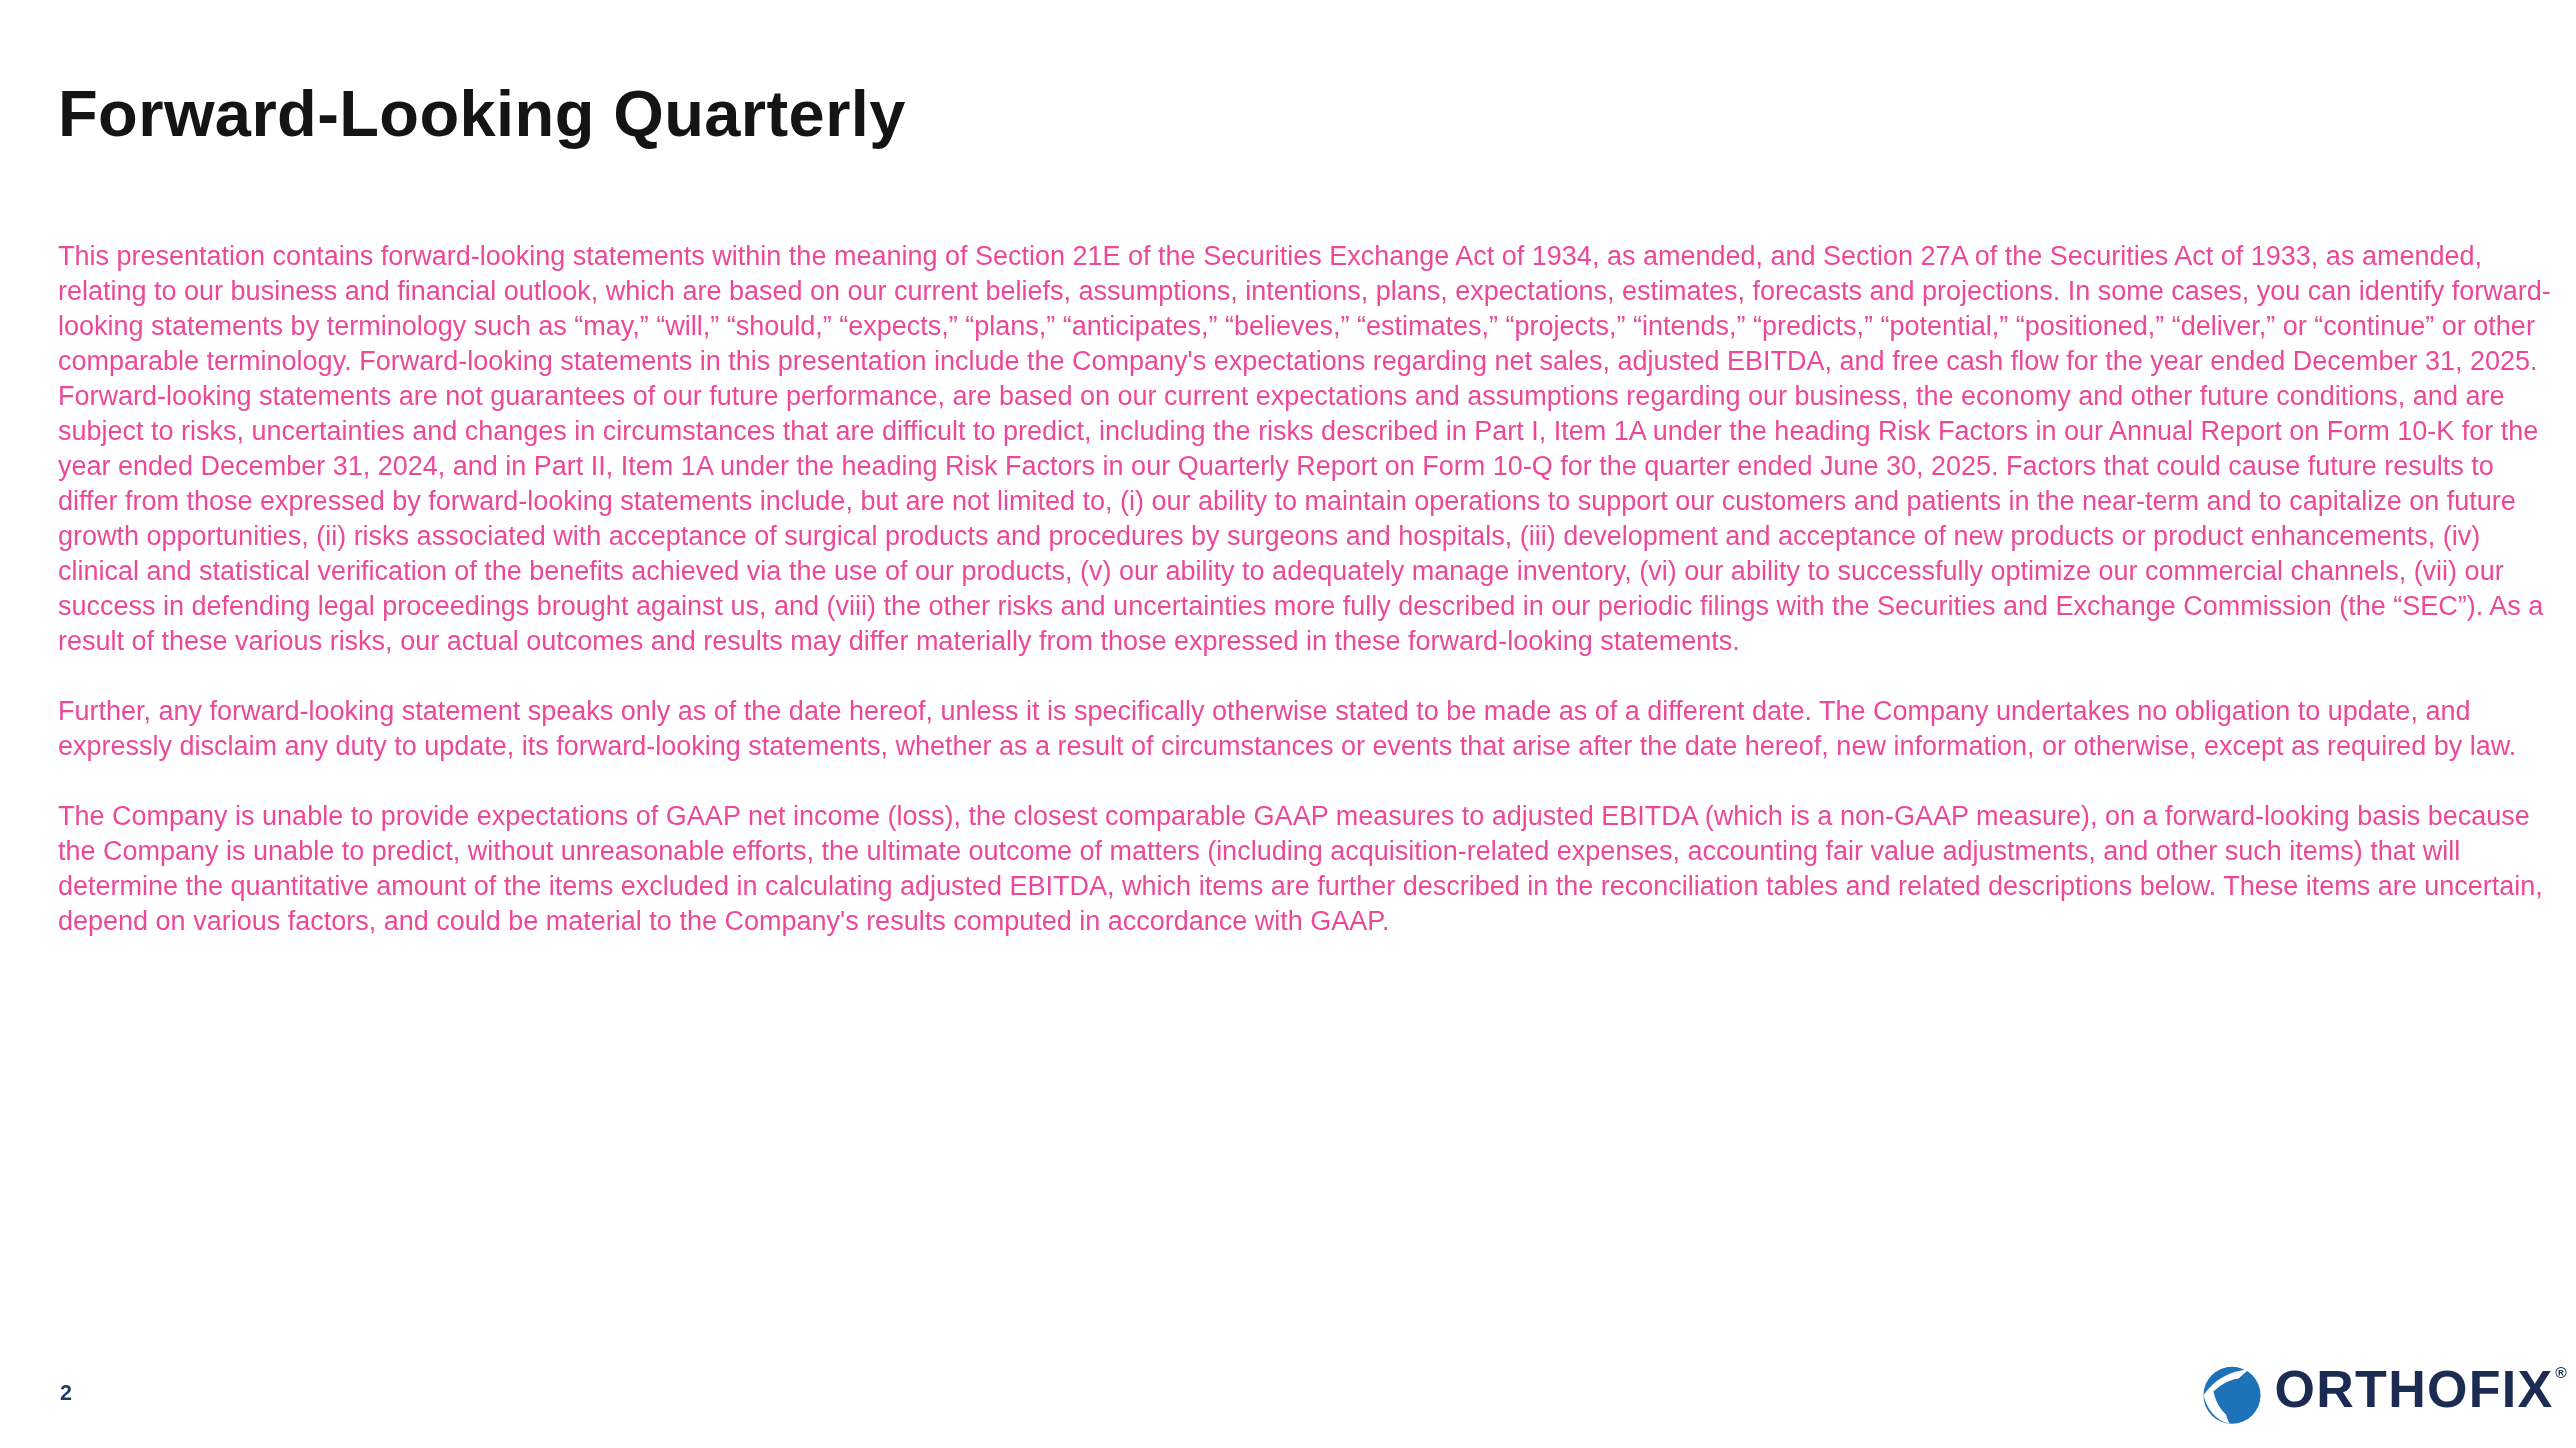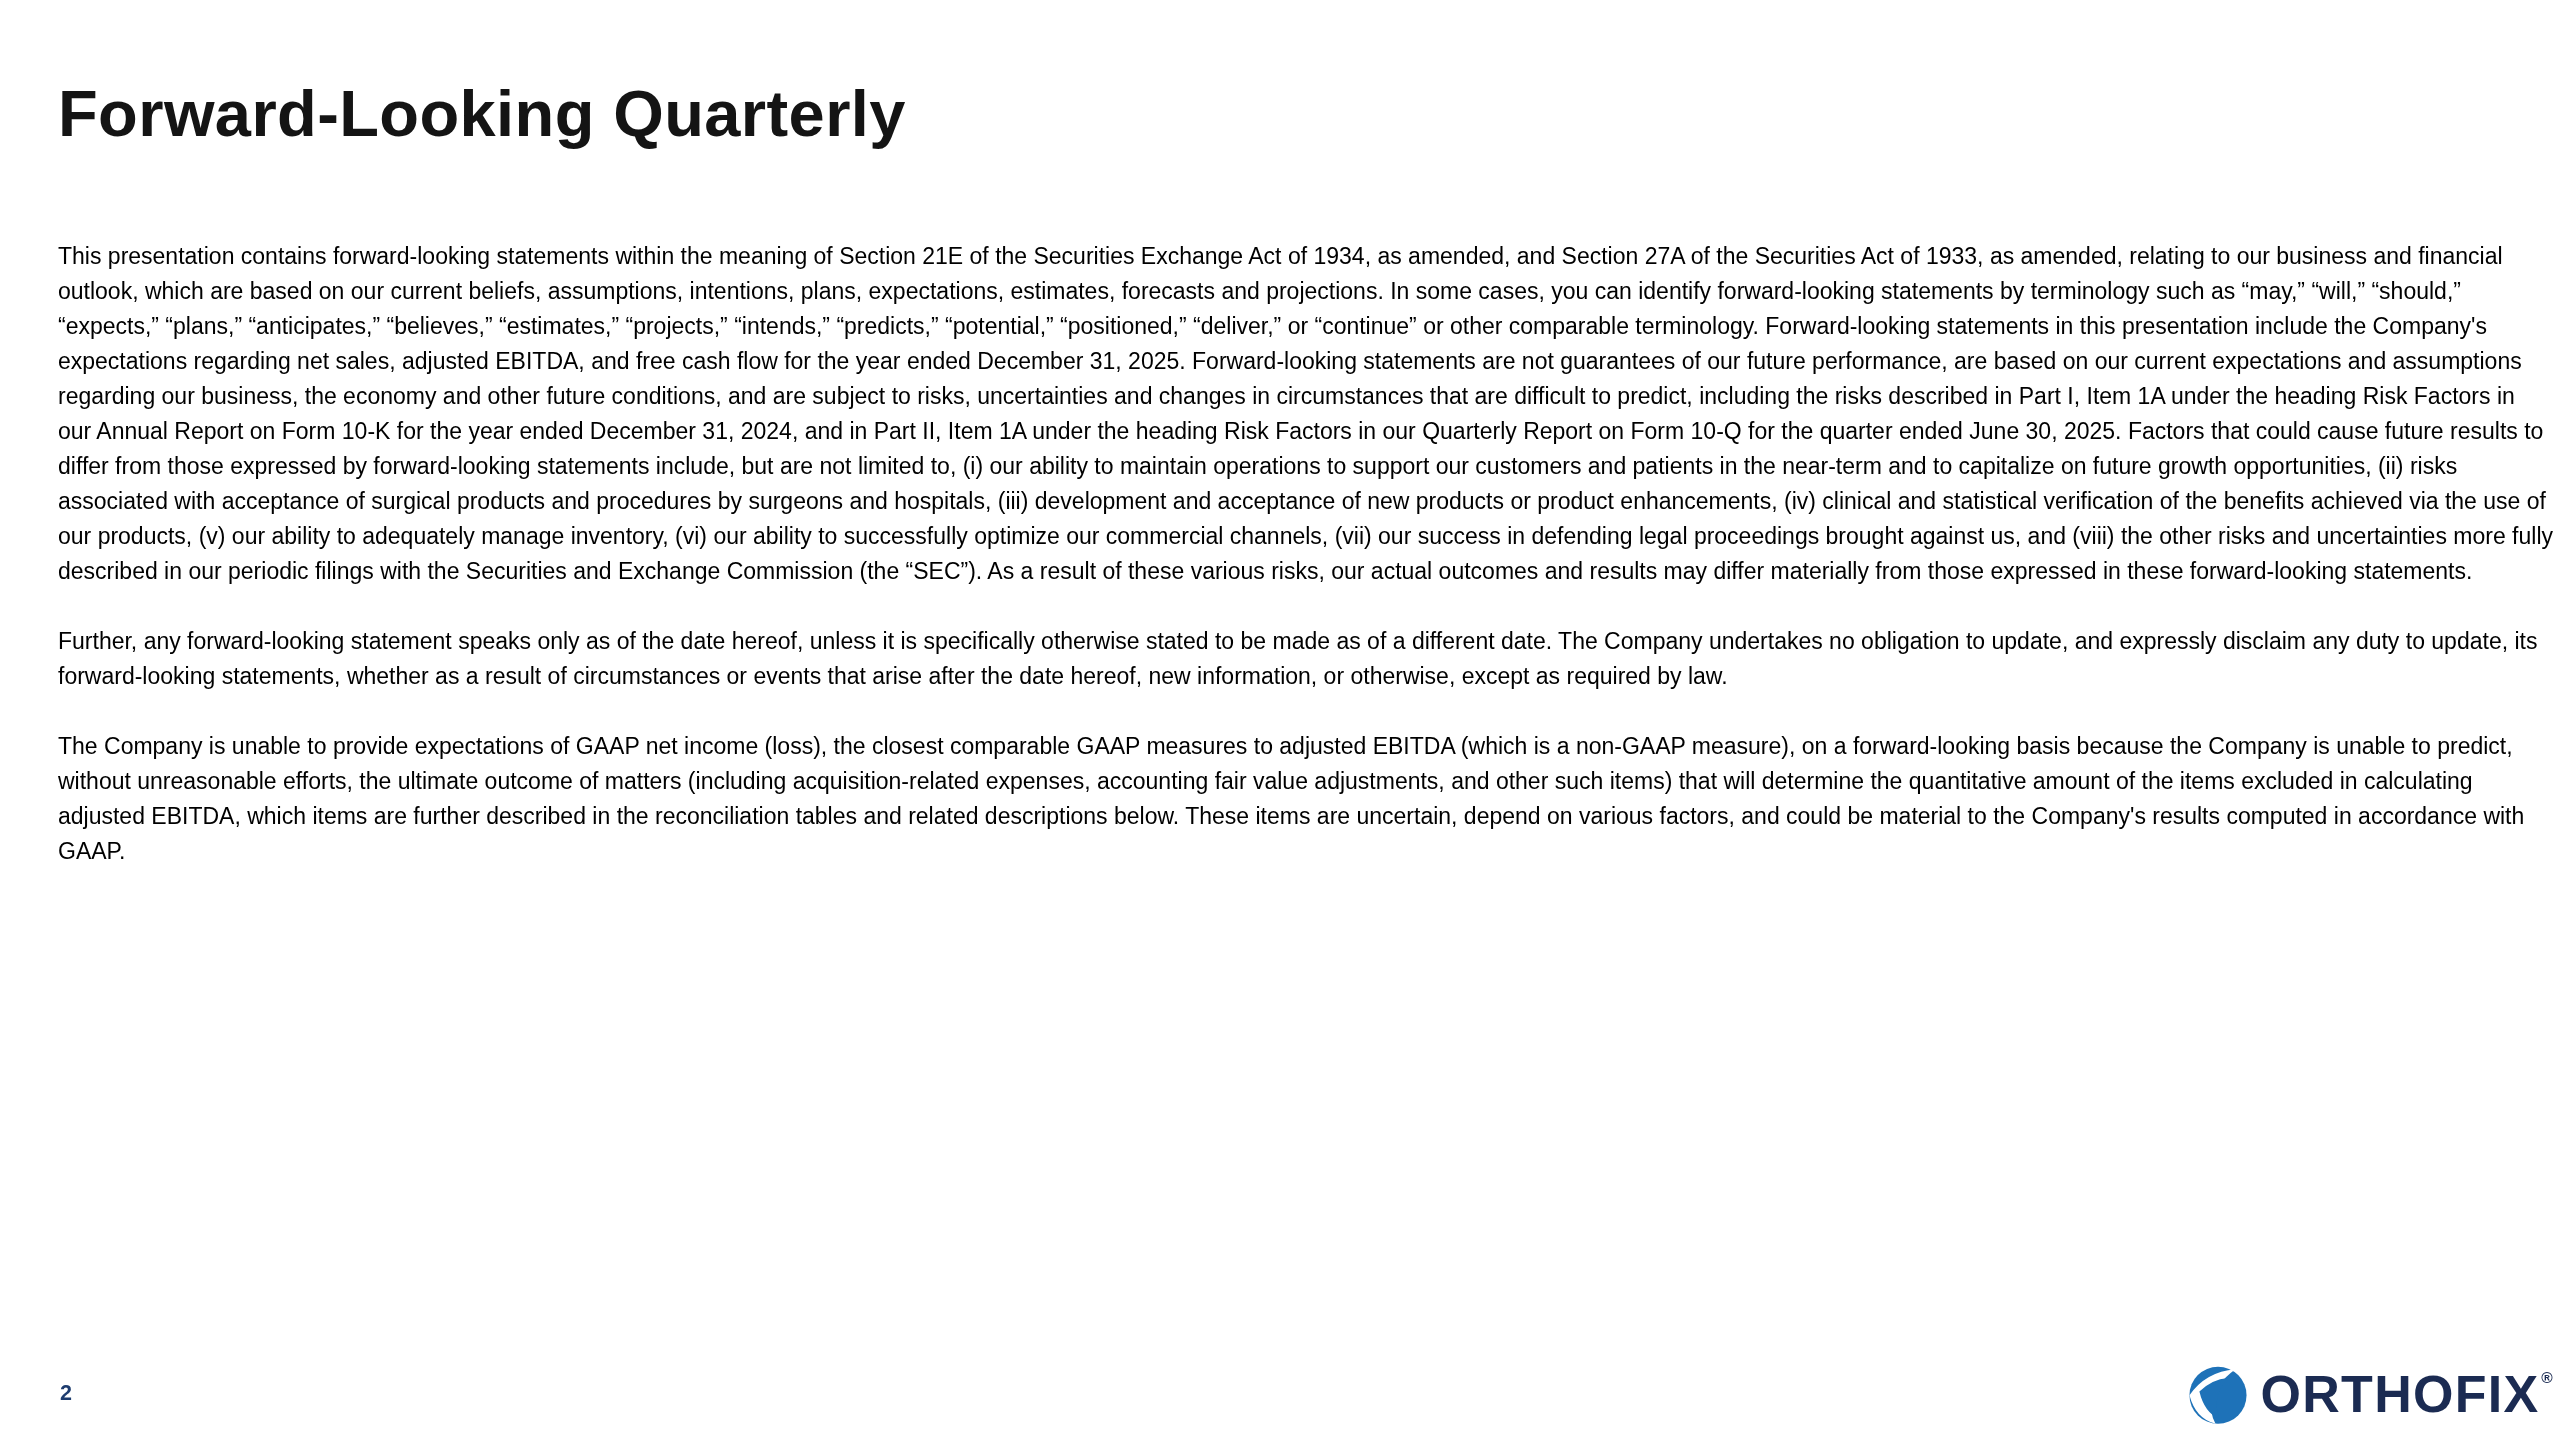--- a/index.html
+++ b/index.html
@@ -24,42 +24,41 @@
     font-weight: 800;
     color: #141414;
     letter-spacing: 0.4px;
     margin: 0;
   }
   .body-text {
     position: absolute;
     left: 58px;
     top: 239px;
     width: 2495px;
-    font-size: 23px;
+    font-size: 27px;
     line-height: 35px;
-    color: #000000;
+    color: #ec4899;
     text-align: left;
   }
   .body-text p {
     margin: 0 0 35px 0;
   }
   .page-number {
     position: absolute;
     left: 60px;
     bottom: 43px;
     font-size: 21.5px;
     font-weight: 700;
     color: #1d3c6e;
   }
   .logo {
     position: absolute;
-    right: 22px;
+    right: 8px;
     bottom: 24px;
     display: flex;
-    align-items: center;
     gap: 12px;
   }
   .logo-icon {
     width: 62px;
     height: 62px;
     display: block;
   }
   .wordmark {
     font-size: 52px;
     font-weight: 800;

